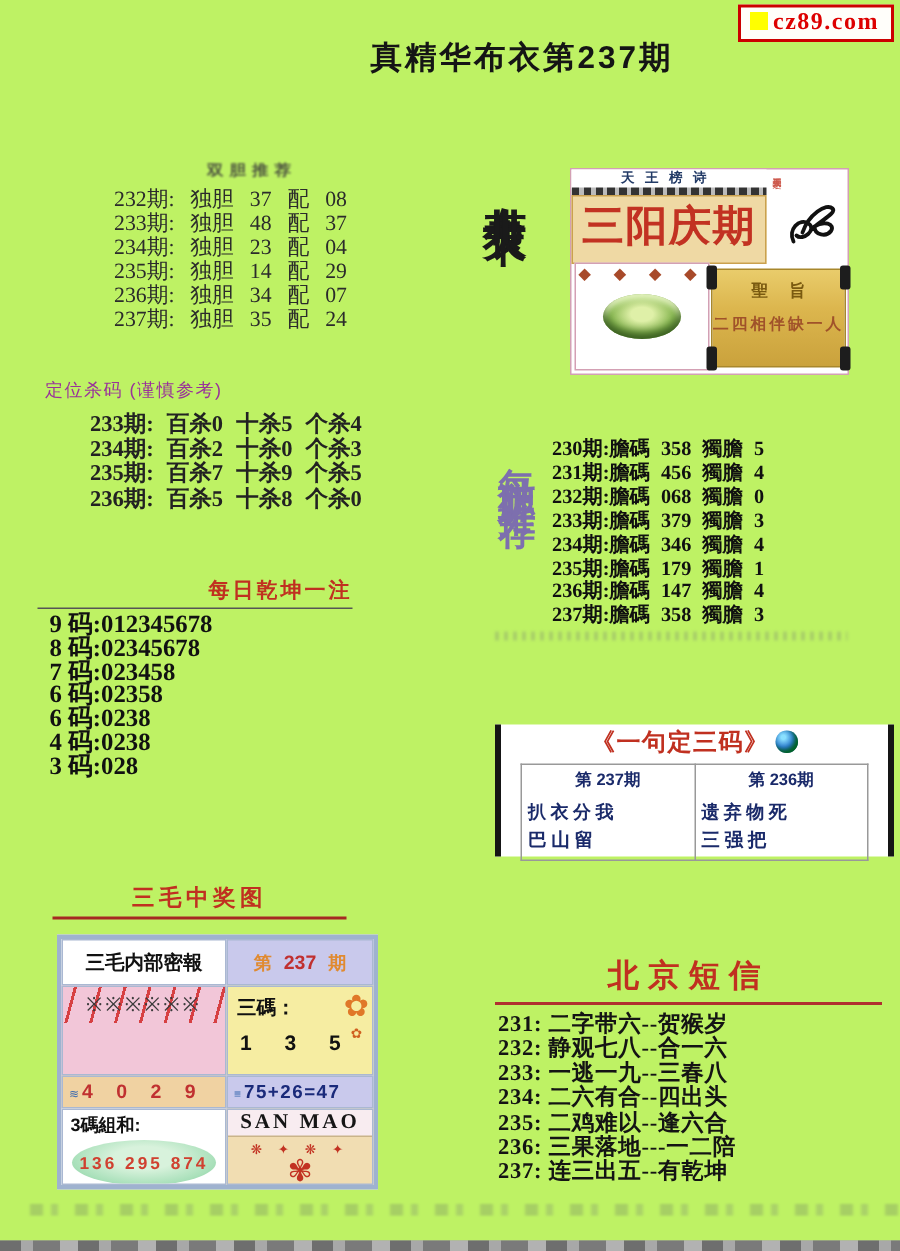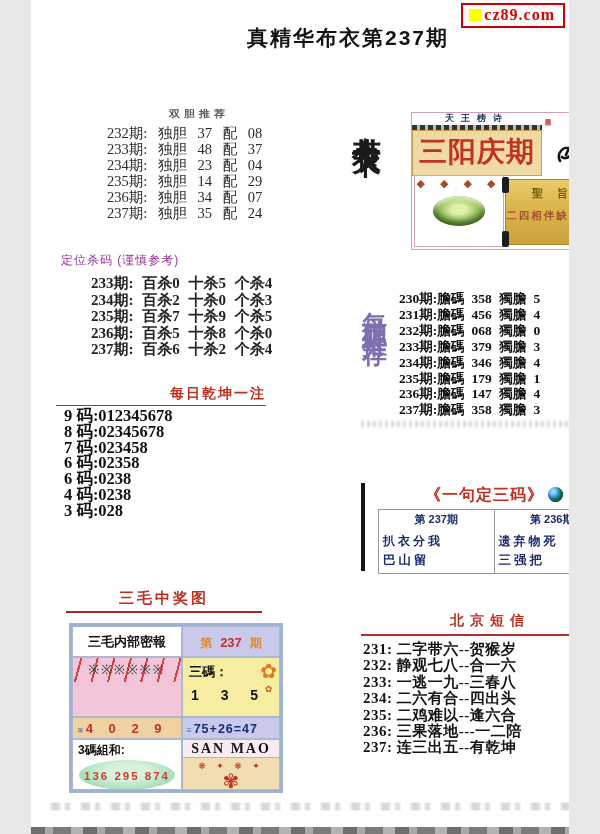--- a/index.html
+++ b/index.html
@@ -1,17 +1,17 @@
 <!DOCTYPE html>
 <html><head>
 <meta charset="utf-8">
 <style>
   html,body{margin:0;padding:0;}
   body{font-family:"Liberation Sans",sans-serif;background:#e8e8e8;}
-  #page{position:relative;width:538px;height:834px;background:#ffffff;margin:0 auto;overflow:hidden;}
+  #page{position:relative;width:600px;height:834px;background:#bef264;margin:0 auto;overflow:hidden;}
 
   
   .logo{position:absolute;top:3px;right:4px;border:2px solid #cc0000;background:#fffefa;
         padding:1px 8px 2px 6px;font-family:"Liberation Serif",serif;font-weight:bold;
         font-size:16px;color:#dd0000;letter-spacing:1px;}
   .logo .sq{display:inline-block;width:12px;height:12px;background:#ffff00;margin-right:3px;vertical-align:-1px;}
 
   .pagetitle{position:absolute;top:24px;left:0;width:100%;text-align:center;
              font-size:21px;font-weight:bold;color:#151515;letter-spacing:2px;padding-left:48px;}
 
@@ -116,22 +116,22 @@
       text-align:center;line-height:30px;}
   .cG .oval span{color:#d04030;font-size:11.5px;font-weight:bold;letter-spacing:2px;}
   .cH{left:110px;top:113px;width:98px;height:51px;background:#f1ddb2;}
   .cH .brand{background:#f8ecf0;text-align:center;font-family:"Liberation Serif",serif;
       font-size:14px;font-weight:bold;color:#151515;letter-spacing:2px;line-height:17px;border-bottom:1px solid #c9b48a;}
   .cH .doodles{text-align:center;color:#c23222;font-size:9px;letter-spacing:4px;line-height:12px;margin-top:2px;}
   .cH .bigdoodle{text-align:center;color:#c23222;font-size:20px;line-height:18px;}
 
   
   .bj{position:absolute;left:330px;top:612px;width:258px;}
-  .bj .ttl{text-align:center;font-size:14px;font-weight:bold;color:#c03020;
-      font-family:Liberation Serif, serif;letter-spacing:6px;border-bottom:2px solid #b03030;padding-bottom:4px;}
+  .bj .ttl{text-align:center;font-size:21px;font-weight:bold;color:#c03020;
+      font-family:Liberation Serif, serif;letter-spacing:6px;border-bottom:2px solid #b03030;padding-bottom:4px;margin-top:24px;}
   .bj .rows{margin-top:5px;font-size:15px;line-height:16.4px;font-weight:bold;color:#141414;
       font-family:"Liberation Serif",serif;letter-spacing:.5px;padding-left:2px;}
 
   .wm2{position:absolute;left:20px;top:800px;width:690px;height:13px;opacity:.22;filter:blur(1.2px);
       background:repeating-linear-gradient(90deg,#556 0 9px,transparent 9px 14px,#667 14px 19px,transparent 19px 30px);
       transform:scaleY(.6);}
   .botbar{position:absolute;left:0;top:827px;width:600px;height:7px;background:#9e9e9e;
       background-image:repeating-linear-gradient(90deg,#6e6e6e 0 14px,#a8a8a8 14px 22px,#7a7a7a 22px 40px,#b2b2b2 40px 52px);}
 </style>
 </head>
@@ -157,21 +157,20 @@
     </div>
   </div>
 
   <div class="blk-sha">
     <div class="ttl">定位杀码 (谨慎参考)</div>
     <div class="rows">
       <div>233期: 百杀0 十杀5 个杀4</div>
       <div>234期: 百杀2 十杀0 个杀3</div>
       <div>235期: 百杀7 十杀9 个杀5</div>
       <div>236期: 百杀5 十杀8 个杀0</div>
-      <div>237期: 百杀6 十杀2 个杀4</div>
     </div>
   </div>
 
   <div class="blk-qk">
     <div class="ttl">每日乾坤一注</div>
     <div class="rows">
       <div>9 码:012345678</div>
       <div>8 码:02345678</div>
       <div>7 码:023458</div>
       <div>6 码:02358</div>

